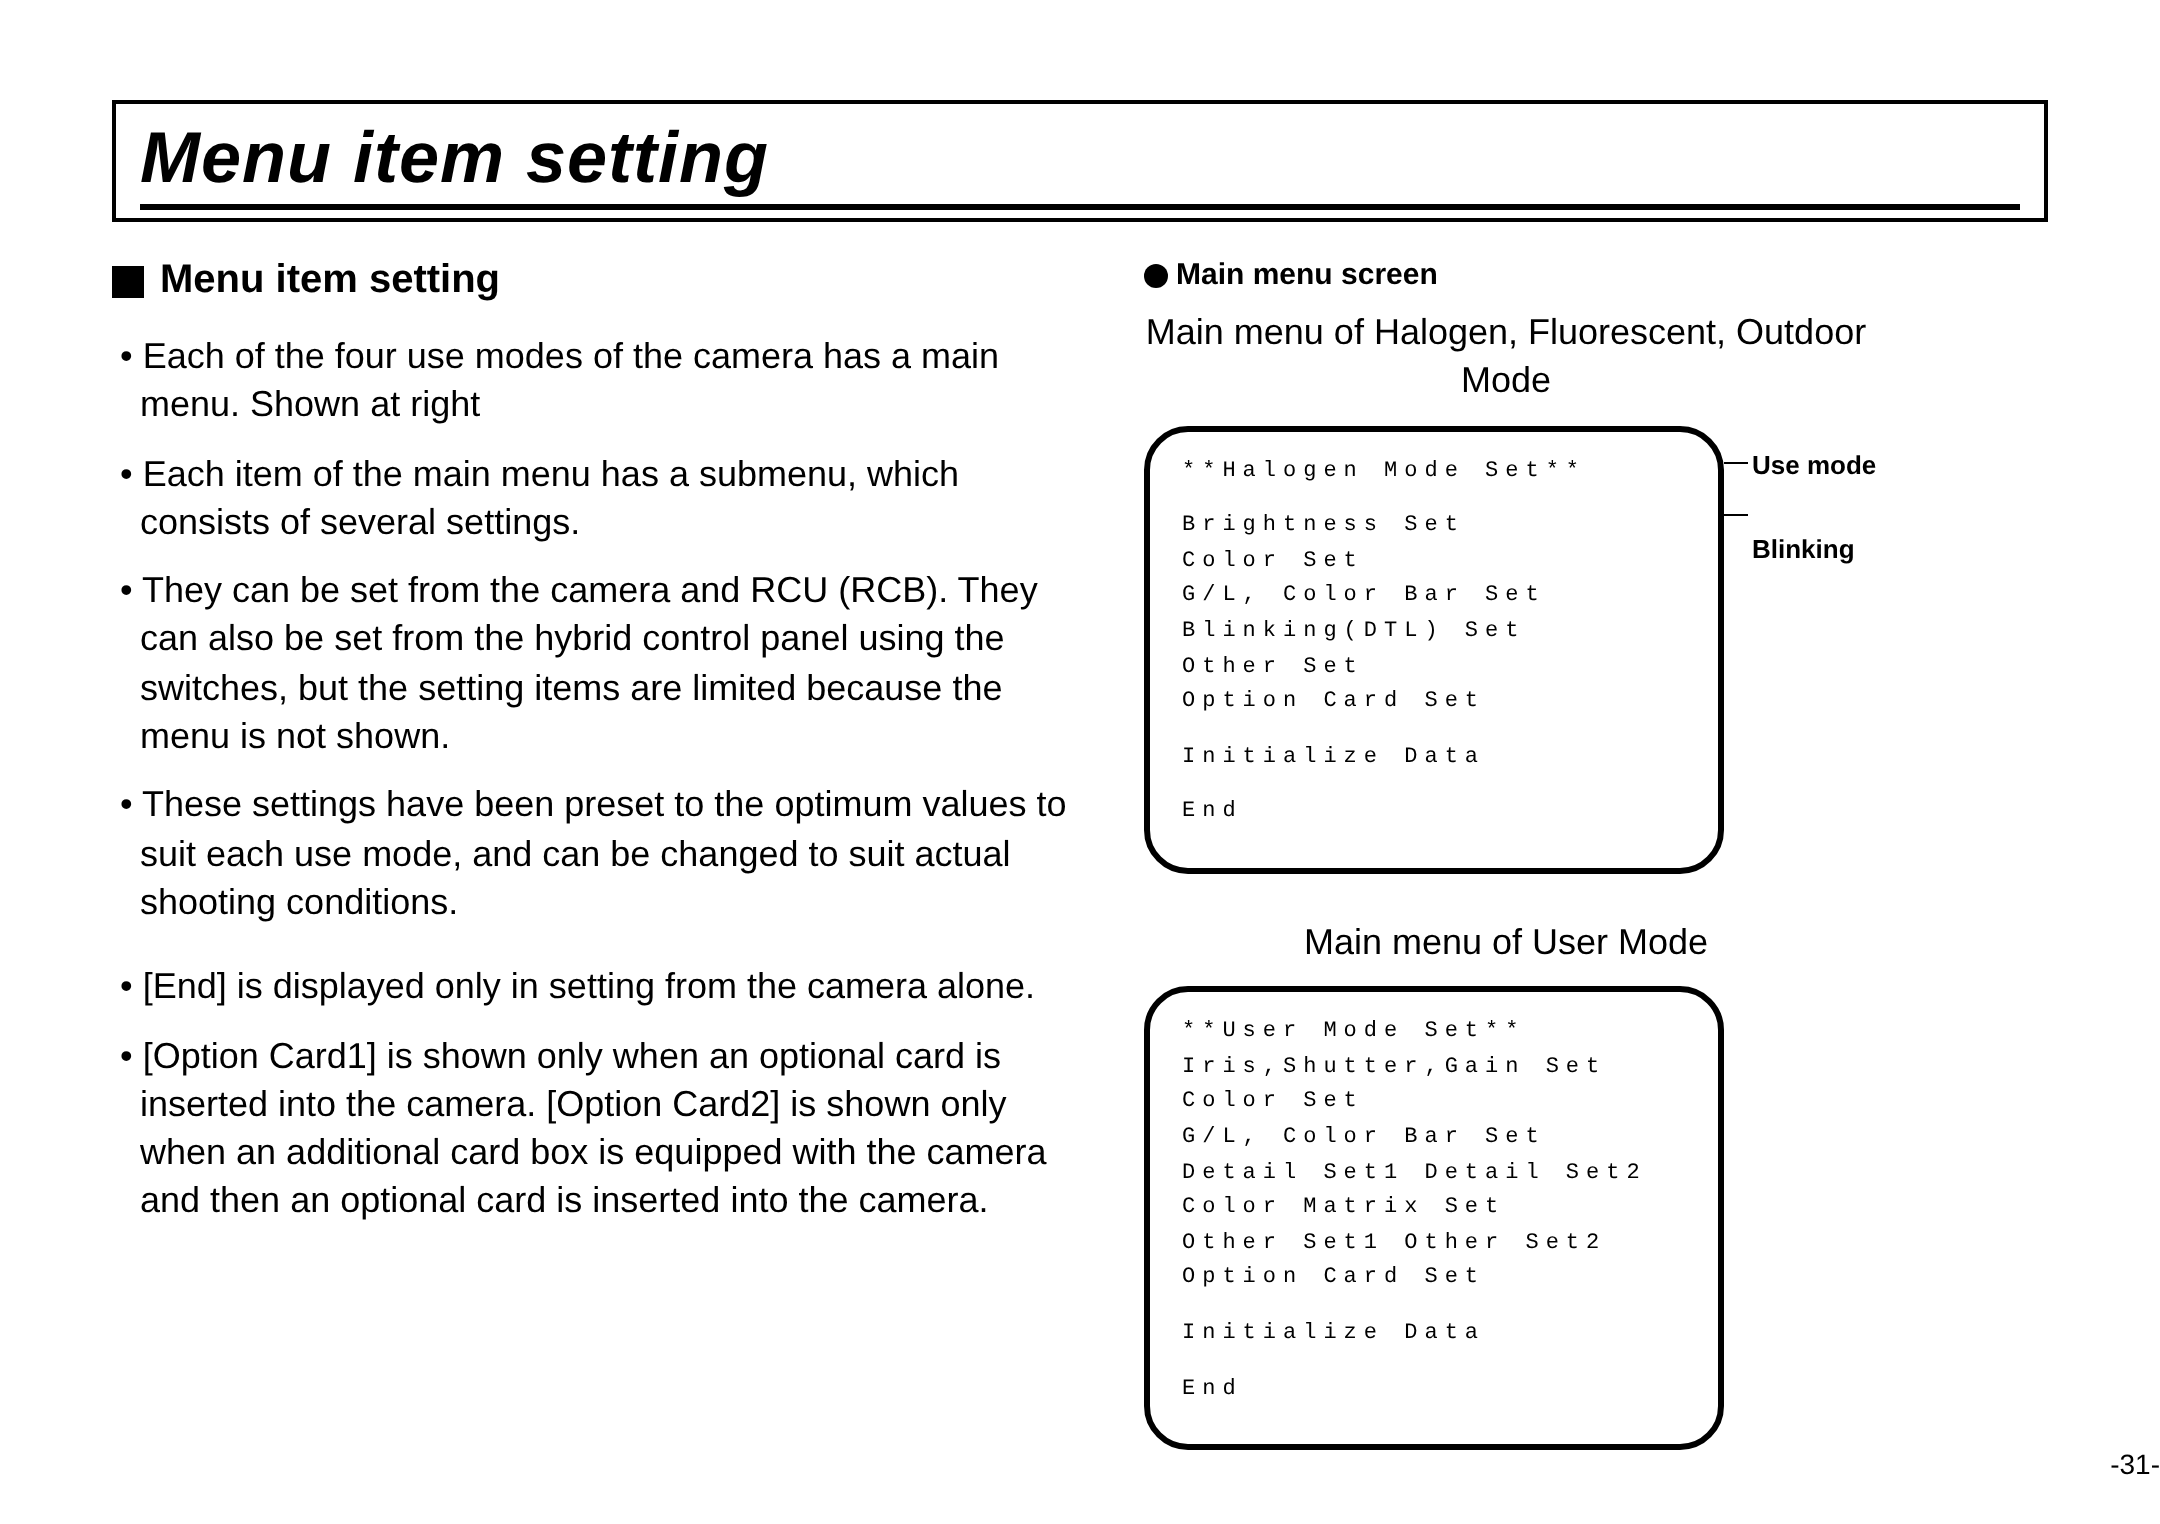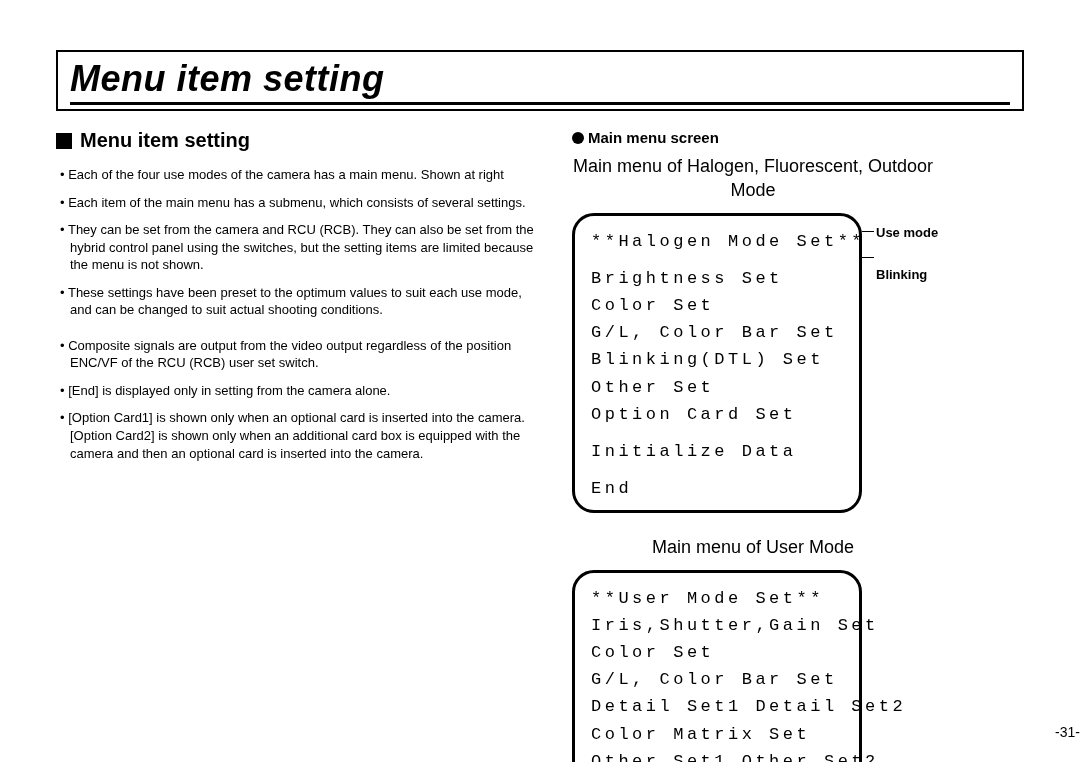--- a/index.html
+++ b/index.html
@@ -58,21 +58,21 @@
     height: 12px;
     background: #000;
     border-radius: 50%;
   }
   ul.bullets {
     list-style: none;
     padding: 0;
     margin: 0 0 18px 0;
   }
   ul.bullets li {
-    font-size: 13px;
+    font-size: 18px;
     line-height: 1.35;
     padding-left: 14px;
     text-indent: -10px;
     margin-bottom: 10px;
   }
   ul.bullets li::before {
     content: "• ";
   }
   .subhead {
     font-size: 15px;
@@ -96,24 +96,24 @@
   }
   .screen-wrap {
     display: flex;
     align-items: flex-start;
     gap: 14px;
     margin-bottom: 22px;
   }
   .screen {
     border: 3px solid #000;
     border-radius: 22px;
-    padding: 12px 16px 8px 16px;
+    padding: 12px 16px 18px 16px;
     width: 290px;
     font-family: "Courier New", monospace;
-    font-size: 17px;
+    font-size: 11px;
     line-height: 1.6;
     letter-spacing: 3.5px;
   }
   .screen .row { white-space: nowrap; }
   .screen .gap { height: 10px; }
   .annotations {
     font-size: 13px;
     font-weight: bold;
     padding-top: 8px;
     line-height: 1.2;
@@ -148,21 +148,20 @@
         <span class="square"></span>
         <span>Menu item setting</span>
       </div>
       <ul class="bullets">
         <li>Each of the four use modes of the camera has a main menu. Shown at right</li>
         <li>Each item of the main menu has a submenu, which consists of several settings.</li>
         <li>They can be set from the camera and RCU (RCB). They can also be set from the hybrid control panel using the switches, but the setting items are limited because the menu is not shown.</li>
         <li>These settings have been preset to the optimum values to suit each use mode, and can be changed to suit actual shooting conditions.</li>
       </ul>
       <ul class="bullets">
-        <li>Composite signals are output from the video output regardless of the position ENC/VF of the RCU (RCB) user set switch.</li>
         <li>[End] is displayed only in setting from the camera alone.</li>
         <li>[Option Card1] is shown only when an optional card is inserted into the camera. [Option Card2] is shown only when an additional card box is equipped with the camera and then an optional card is inserted into the camera.</li>
       </ul>
     </div>
 
     <div class="col-right">
       <div class="right-head">
         <span class="disc"></span>
         <span>Main menu screen</span>
       </div>

